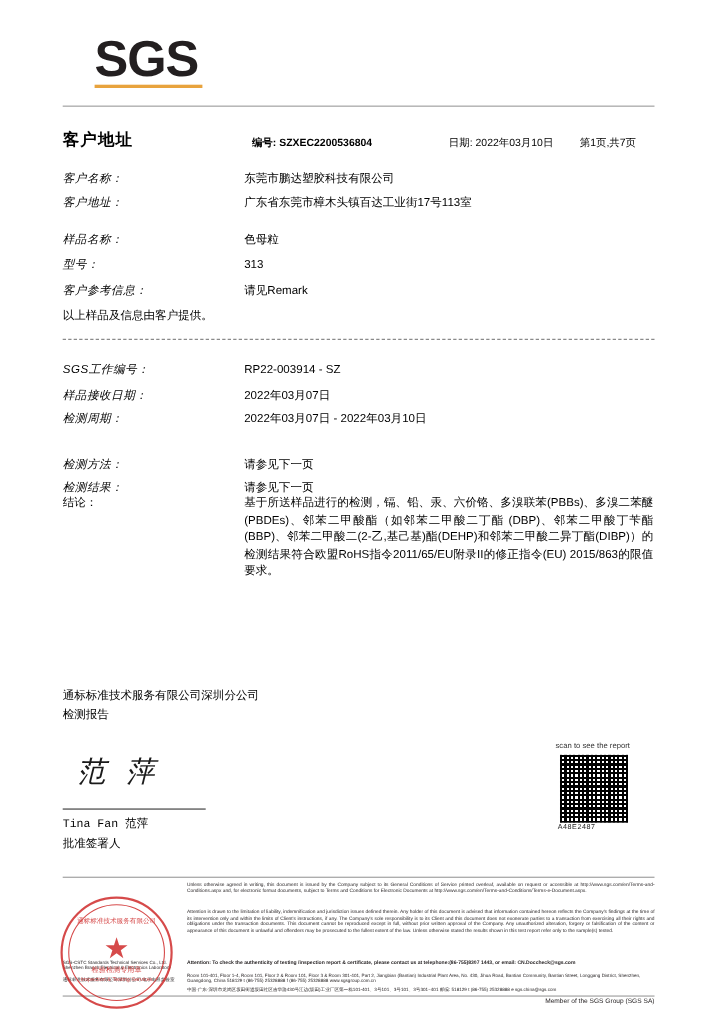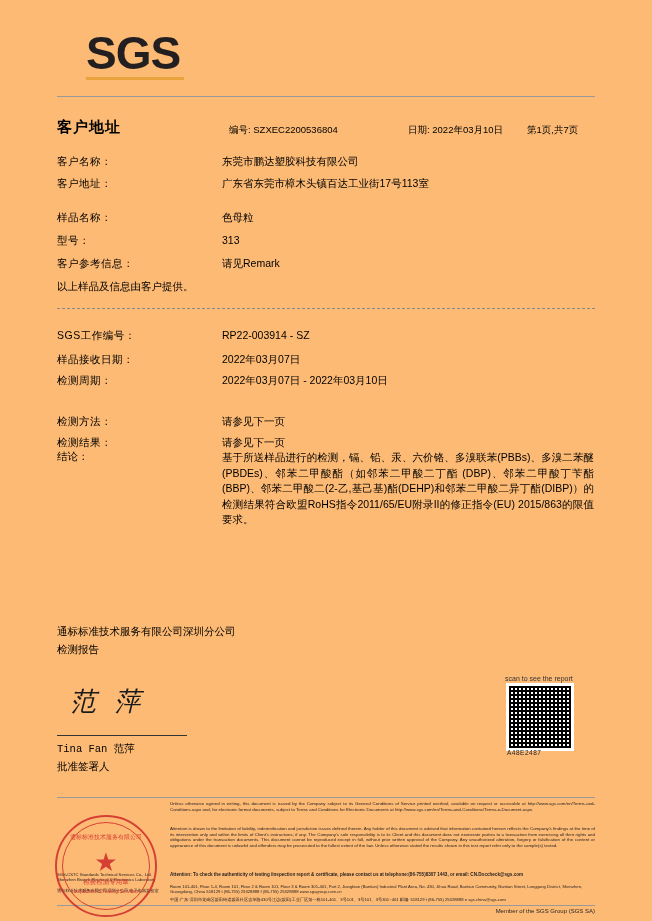--- a/index.html
+++ b/index.html
@@ -7,21 +7,21 @@
     padding: 0;
     background: #cfcfcf;
   }
   body {
     font-family: "Liberation Sans", sans-serif;
   }
   .page {
     position: relative;
     width: 652px;
     height: 921px;
-    background: #fdba74;
+    background: #ffffff;
     overflow: hidden;
     box-sizing: border-box;
   }
   
   .logo-wrap {
     position: absolute;
     left: 86px;
     top: 30px;
     width: 120px;
     height: 52px;
@@ -60,36 +60,37 @@
     font-weight: bold;
     color: #000;
     letter-spacing: 1px;
   }
   .title-meta {
     position: absolute;
     top: 124px;
     font-size: 9.5px;
     color: #000;
   }
-  .meta-no { left: 229px; }
+  .meta-no { left: 229px; font-weight: bold; }
   .meta-date { left: 408px; }
   .meta-page { left: 527px; }
 
   
   .row {
     position: absolute;
     left: 57px;
     font-size: 10.5px;
     color: #000;
     white-space: nowrap;
   }
   .row .label {
     display: inline-block;
     width: 165px;
     letter-spacing: 0.5px;
+    font-style: italic;
   }
   .row .value {
     display: inline-block;
   }
 
   .note {
     position: absolute;
     left: 57px;
     font-size: 10.5px;
     color: #000;

